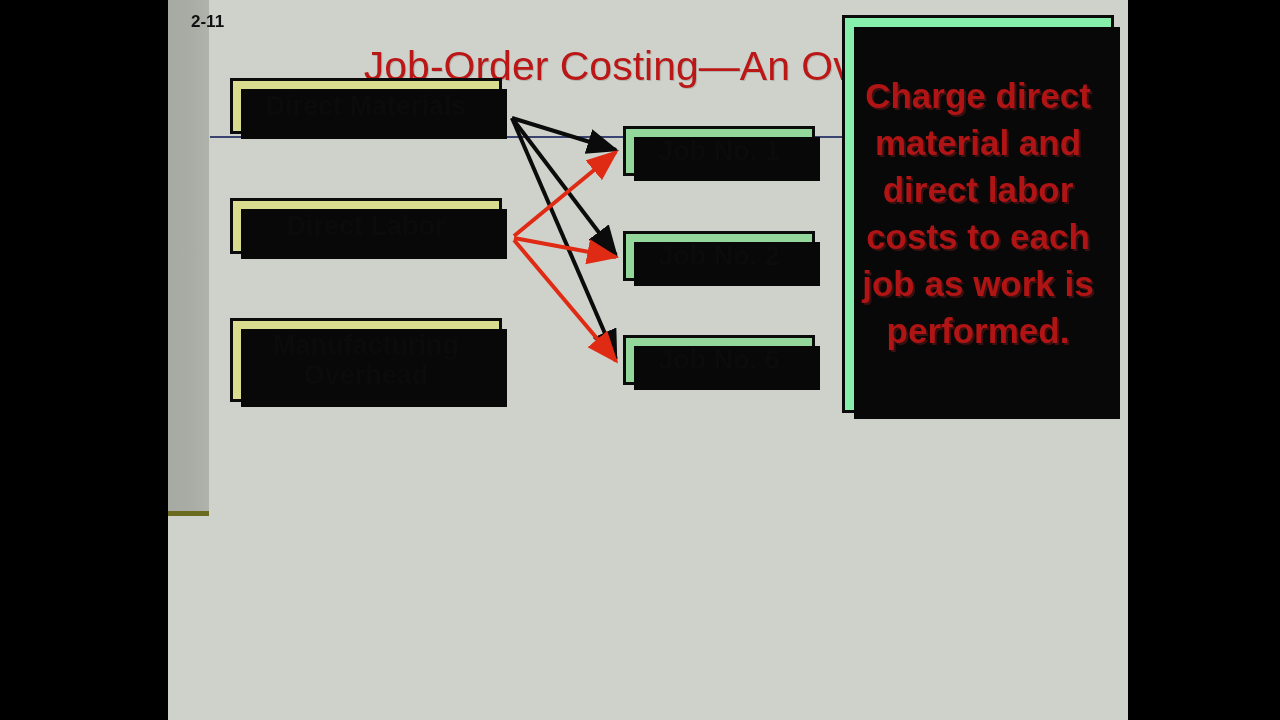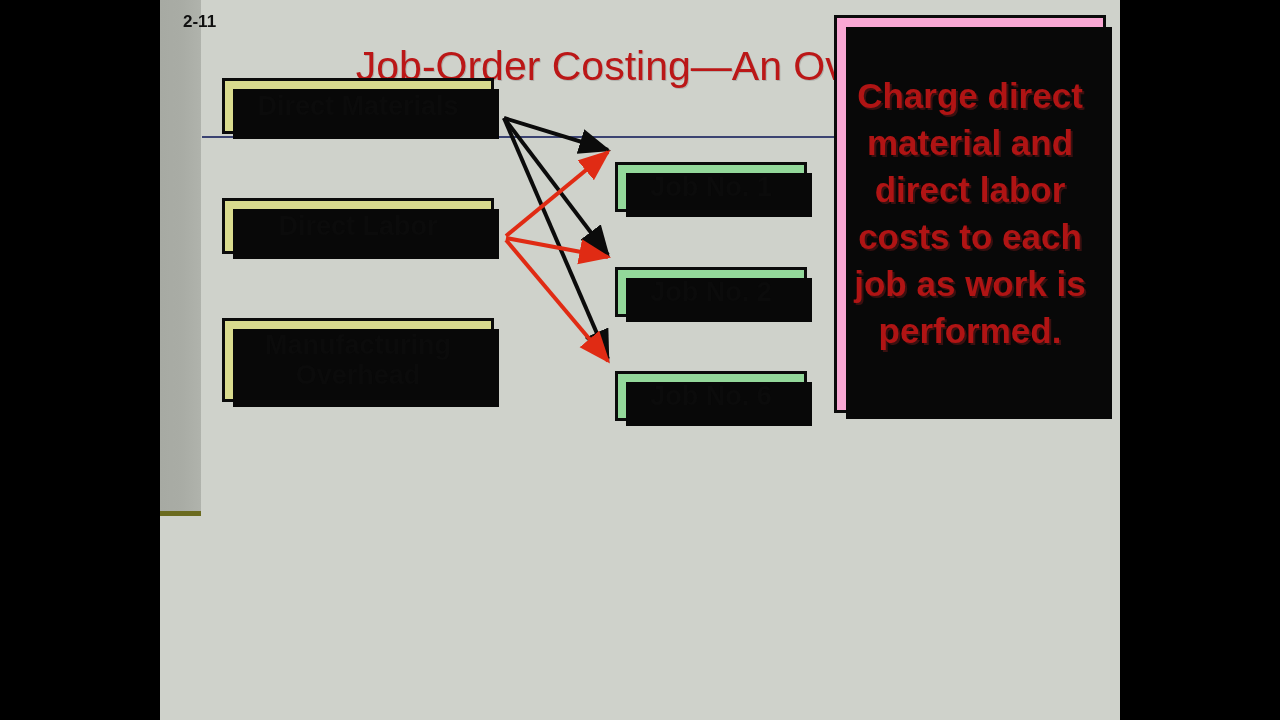--- a/index.html
+++ b/index.html
@@ -14,21 +14,21 @@
   #stage {
     position: relative;
     width: 1280px;
     height: 720px;
     background: #000000;
     font-family: "Liberation Sans", sans-serif;
   }
   
   #slide {
     position: absolute;
-    left: 160px;
+    left: 168px;
     top: 0px;
     width: 960px;
     height: 720px;
     background: #cfd2cb;
     overflow: hidden;
   }
   
   .left-band {
     position: absolute;
     left: 0px;
@@ -110,21 +110,20 @@
     background: #080808;
     z-index: -1;
   }
   .node.cost {
     background: #d9db8e;
     font-size: 27px;
   }
   .node.job {
     background: #93d89a;
     font-size: 27px;
-    margin-top: 36px;
   }
 
   
   #node-direct-materials { left: 62px; top:  78px; width: 272px; height: 56px; }
   #node-direct-labor     { left: 62px; top: 198px; width: 272px; height: 56px; }
   #node-mfg-overhead     { left: 62px; top: 318px; width: 272px; height: 84px; }
 
   
   #node-job-1 { left: 455px; top: 126px; width: 192px; height: 50px; }
   #node-job-2 { left: 455px; top: 231px; width: 192px; height: 50px; }
@@ -143,21 +142,21 @@
 
   
   #callout {
     position: absolute;
     left: 674px;
     top: 15px;
     width: 272px;
     height: 398px;
     box-sizing: border-box;
     border: 3px solid #0b0b0b;
-    background: #f9a8d4;
+    background: #86efac;
     display: flex;
     align-items: center;
     justify-content: flex-end;
     z-index: 4;
   }
   #callout::after {
     content: "";
     position: absolute;
     left: 9px;
     top: 9px;

